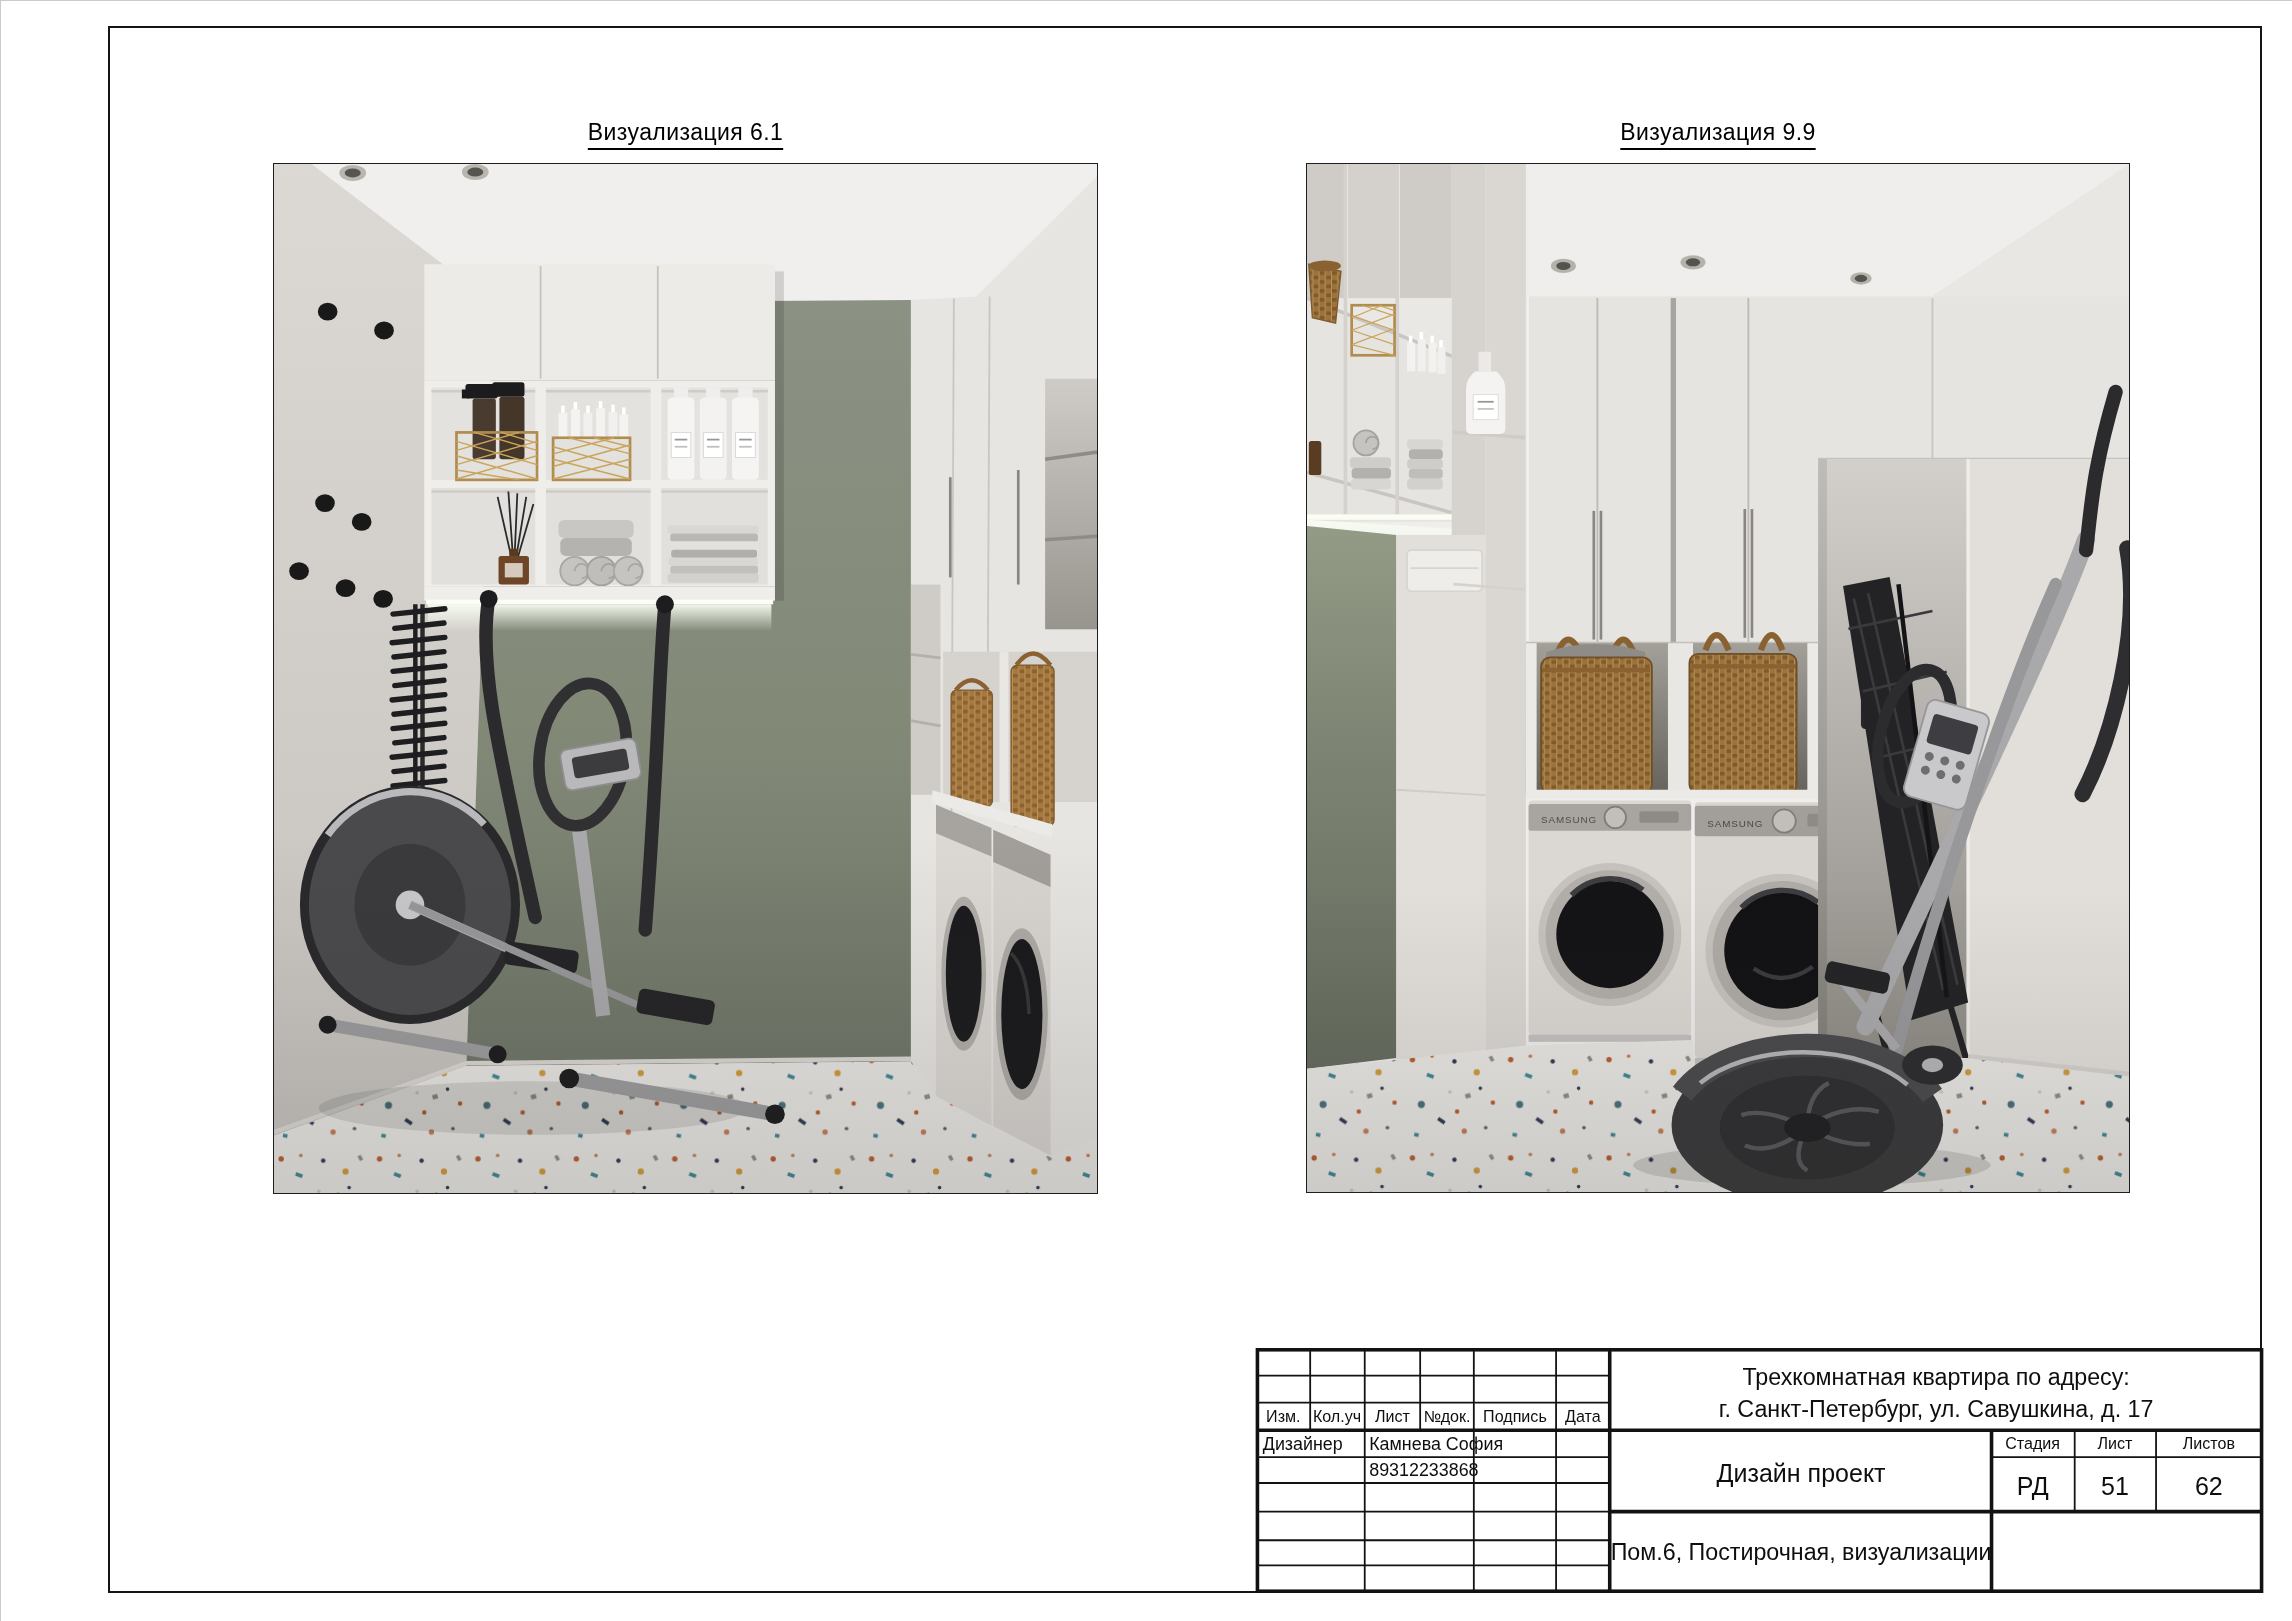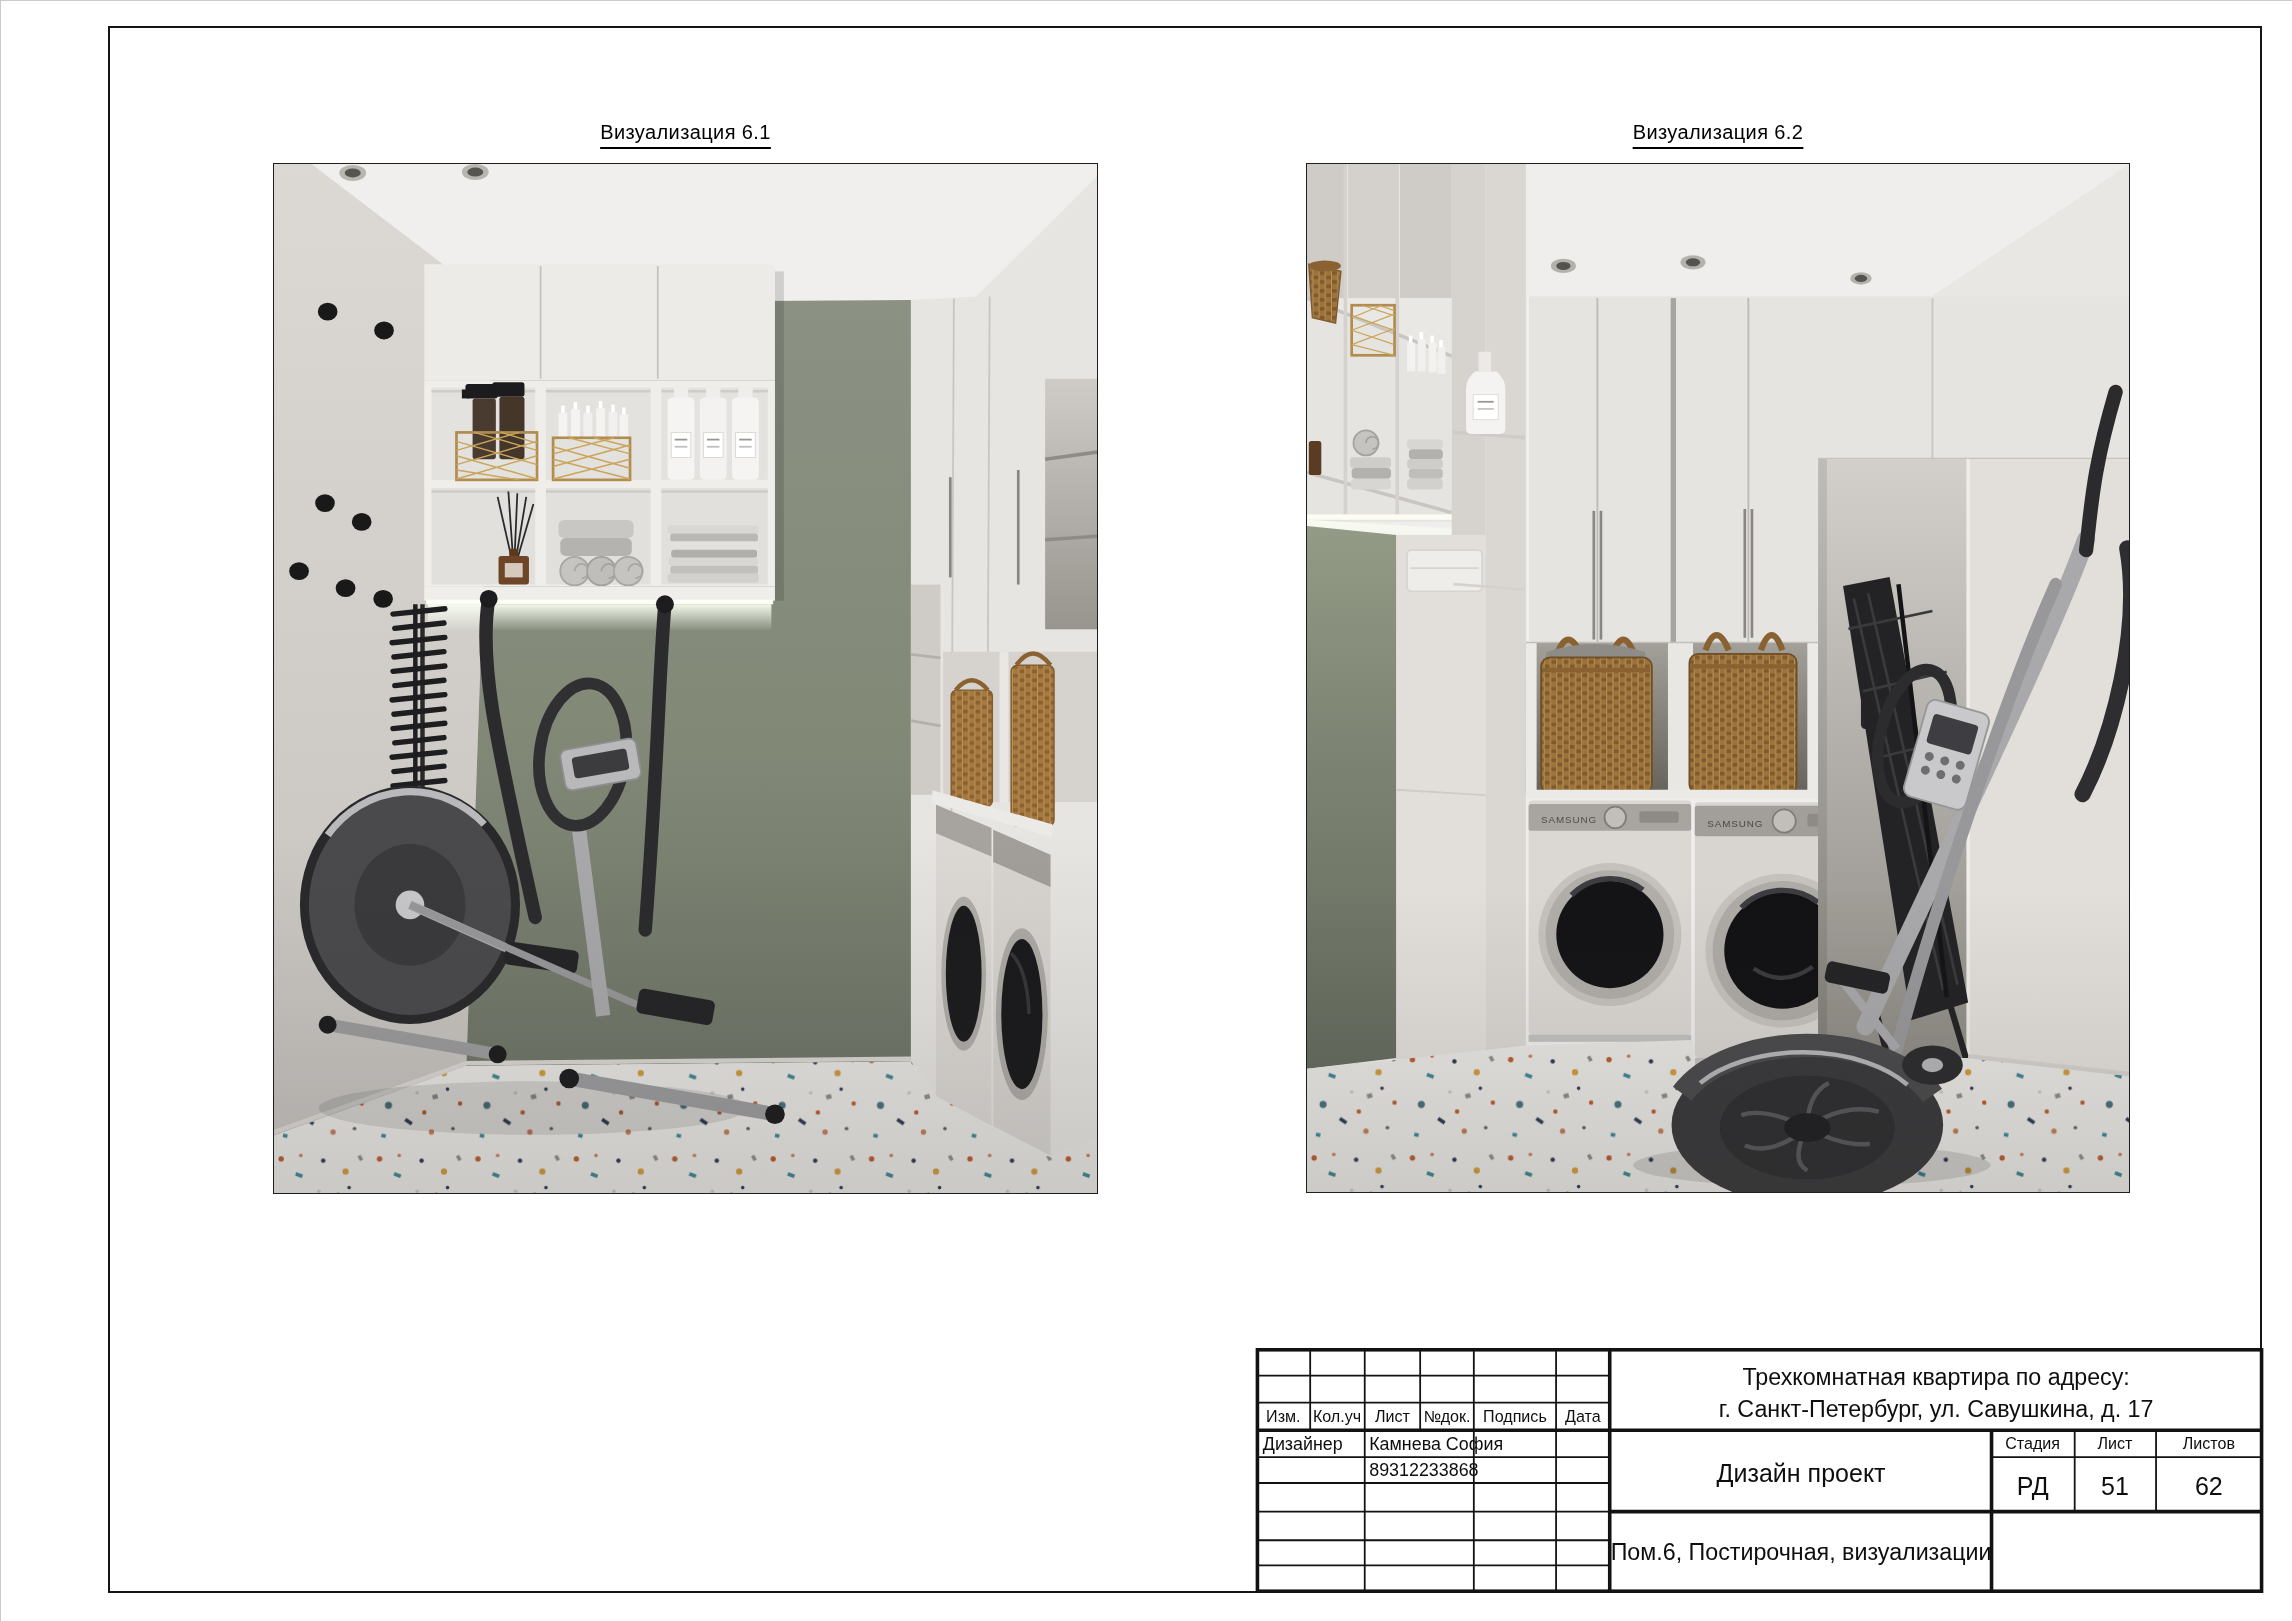--- a/index.html
+++ b/index.html
@@ -2,21 +2,21 @@
 <html style="font-size:14.3px"><head>
 <meta charset="utf-8">
 <style>
   html,body{margin:0;padding:0;}
   body{
     position:relative;width:2293px;height:1622px;background:#ffffff;
     font-family:"Liberation Sans",sans-serif;overflow:hidden;
   }
   .canvas-edge{position:absolute;left:0;top:0;right:0;bottom:0;border:1.8px solid #cccbc9;pointer-events:none;}
   .sheet-frame{position:absolute;left:108px;top:26px;width:2150px;height:1563px;border:2.7px solid #151515;background:#ffffff;}
-  .viz-title{position:absolute;top:111px;height:43px;font-size:20px;line-height:43px;color:#000;text-align:center;letter-spacing:0.4px;}
+  .viz-title{position:absolute;top:111px;height:43px;font-size:23px;line-height:43px;color:#000;text-align:center;letter-spacing:0.4px;}
   .viz-title span{text-decoration:underline;text-underline-offset:8px;text-decoration-thickness:1.8px;}
   #viz1-title{left:273px;width:825px;}
   #viz2-title{left:1306px;width:824px;}
   .viz-img{position:absolute;top:163px;border:1.8px solid #1e1e1e;box-sizing:border-box;background:#dad7d3;}
   #viz1-img{left:273px;width:825px;height:1031px;}
   #viz2-img{left:1306px;width:824px;height:1030px;}
   .viz-img svg{display:block;width:100%;height:100%;}
   .tb{position:absolute;left:1255px;top:1348px;}
   .tb text{fill:#0e0e0e;}
   .t18{font-size:18px;}
@@ -28,21 +28,21 @@
 </head>
 <body>
 
 <div class="canvas-edge"></div>
 <div class="sheet-frame"></div>
 
 <div class="viz-title" id="viz1-title">
   <span>Визуализация 6.1</span>
 </div>
 <div class="viz-title" id="viz2-title">
-  <span>Визуализация 6.2</span>
+  <span>Визуализация 9.9</span>
 </div>
 
 <div class="viz-img" id="viz1-img">
 <svg viewBox="0 0 920 1150" preserveAspectRatio="none">
   <defs>
     <linearGradient id="s1wallL" x1="0" y1="0" x2="0" y2="1">
       <stop offset="0" stop-color="#dcd9d5"></stop>
           <stop offset="1" stop-color="#c6c3bf"></stop>
     </linearGradient>
     <linearGradient id="s1green" x1="0" y1="0" x2="0" y2="1">

